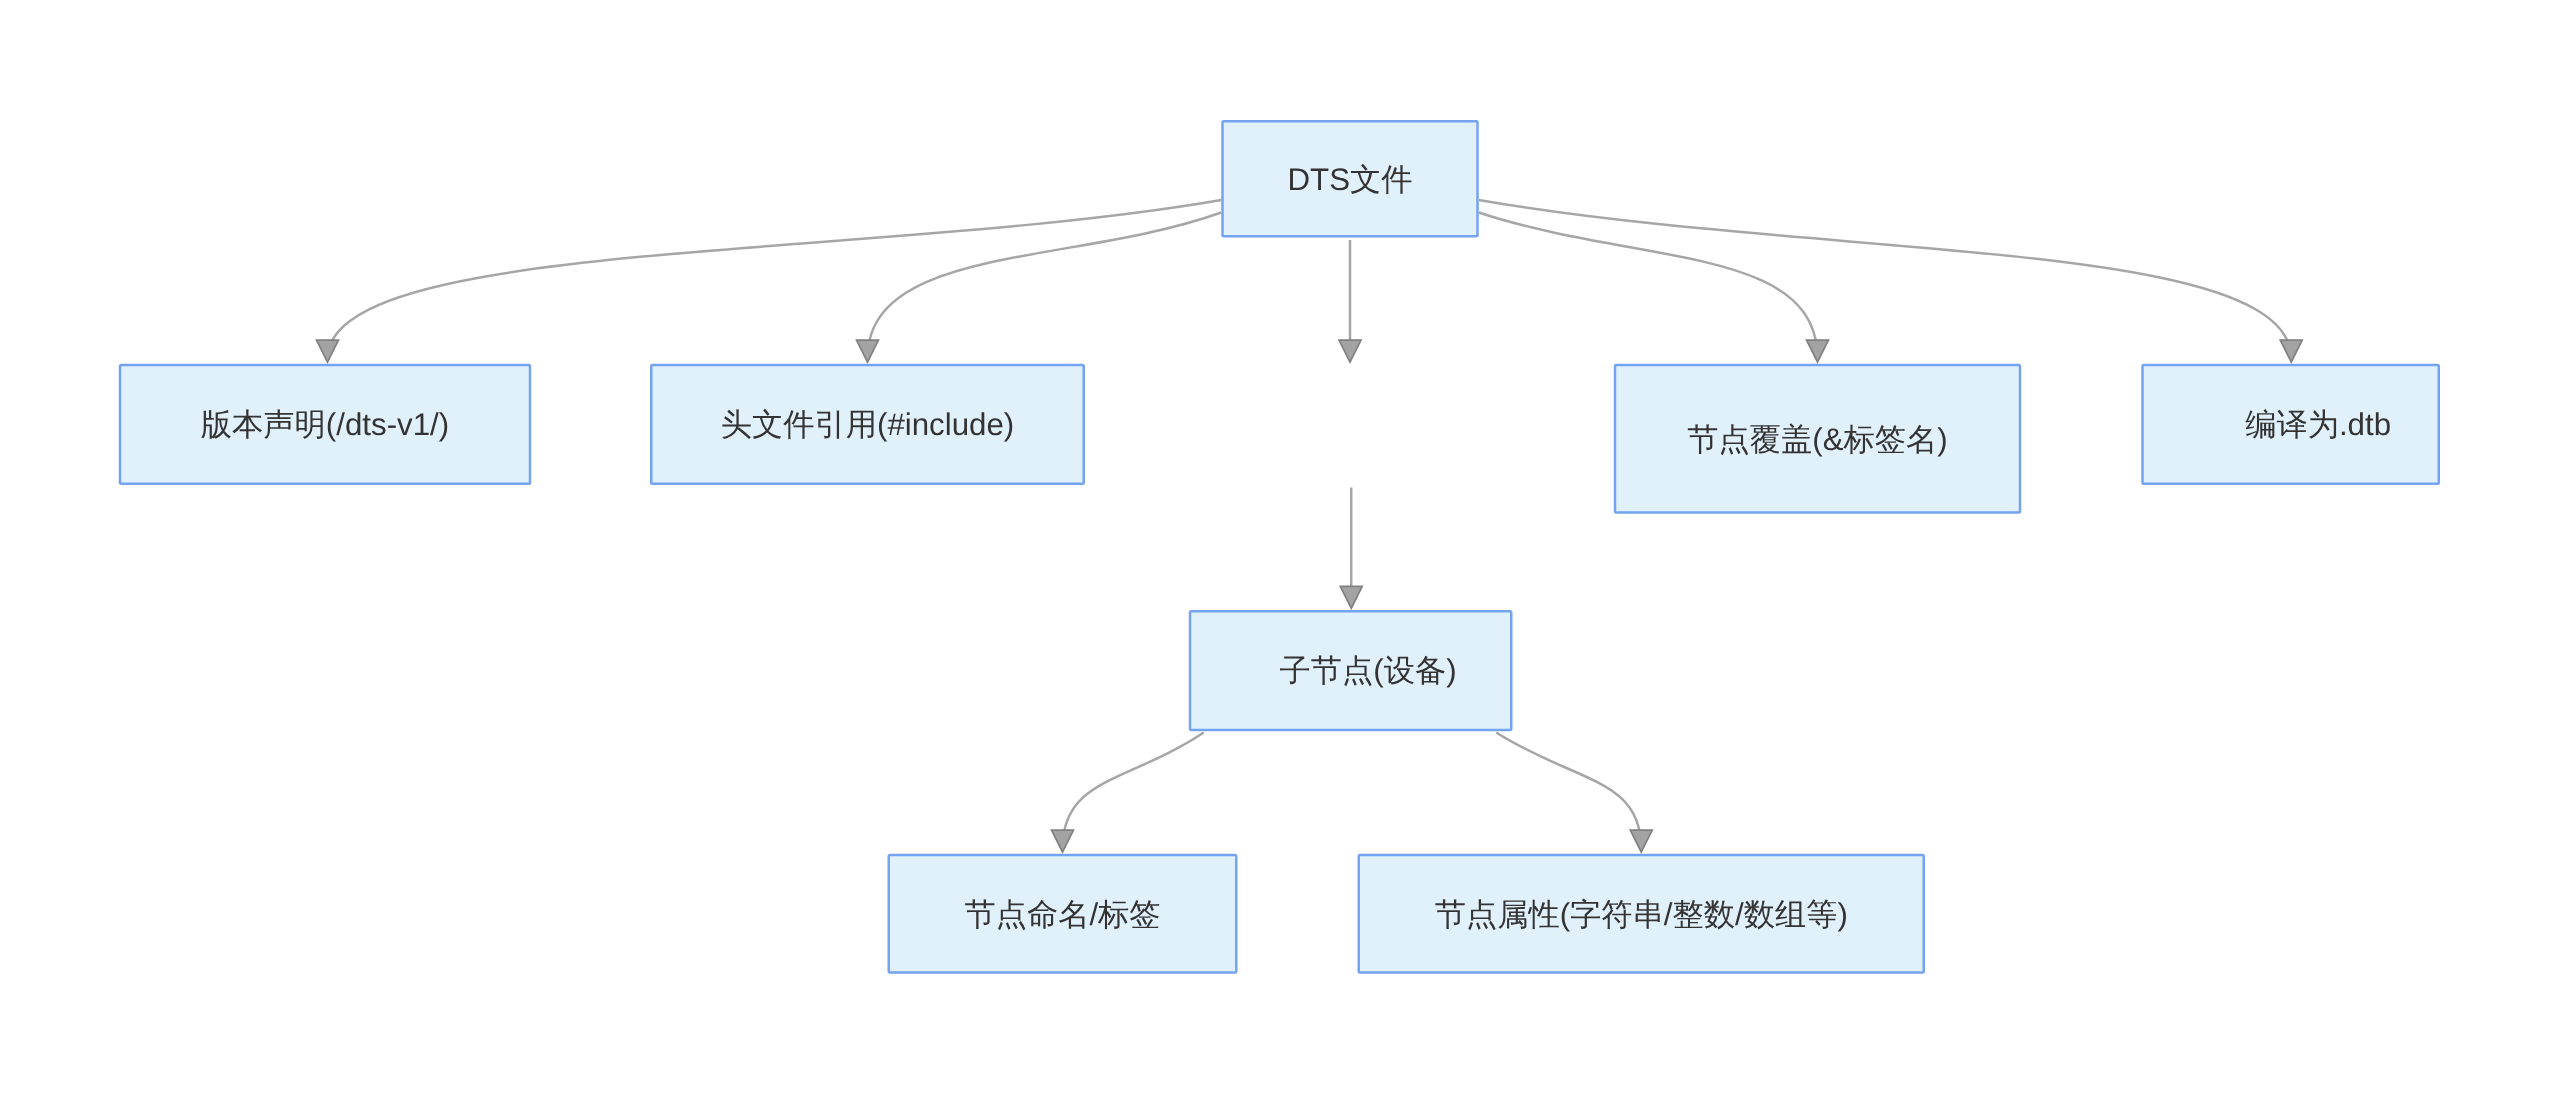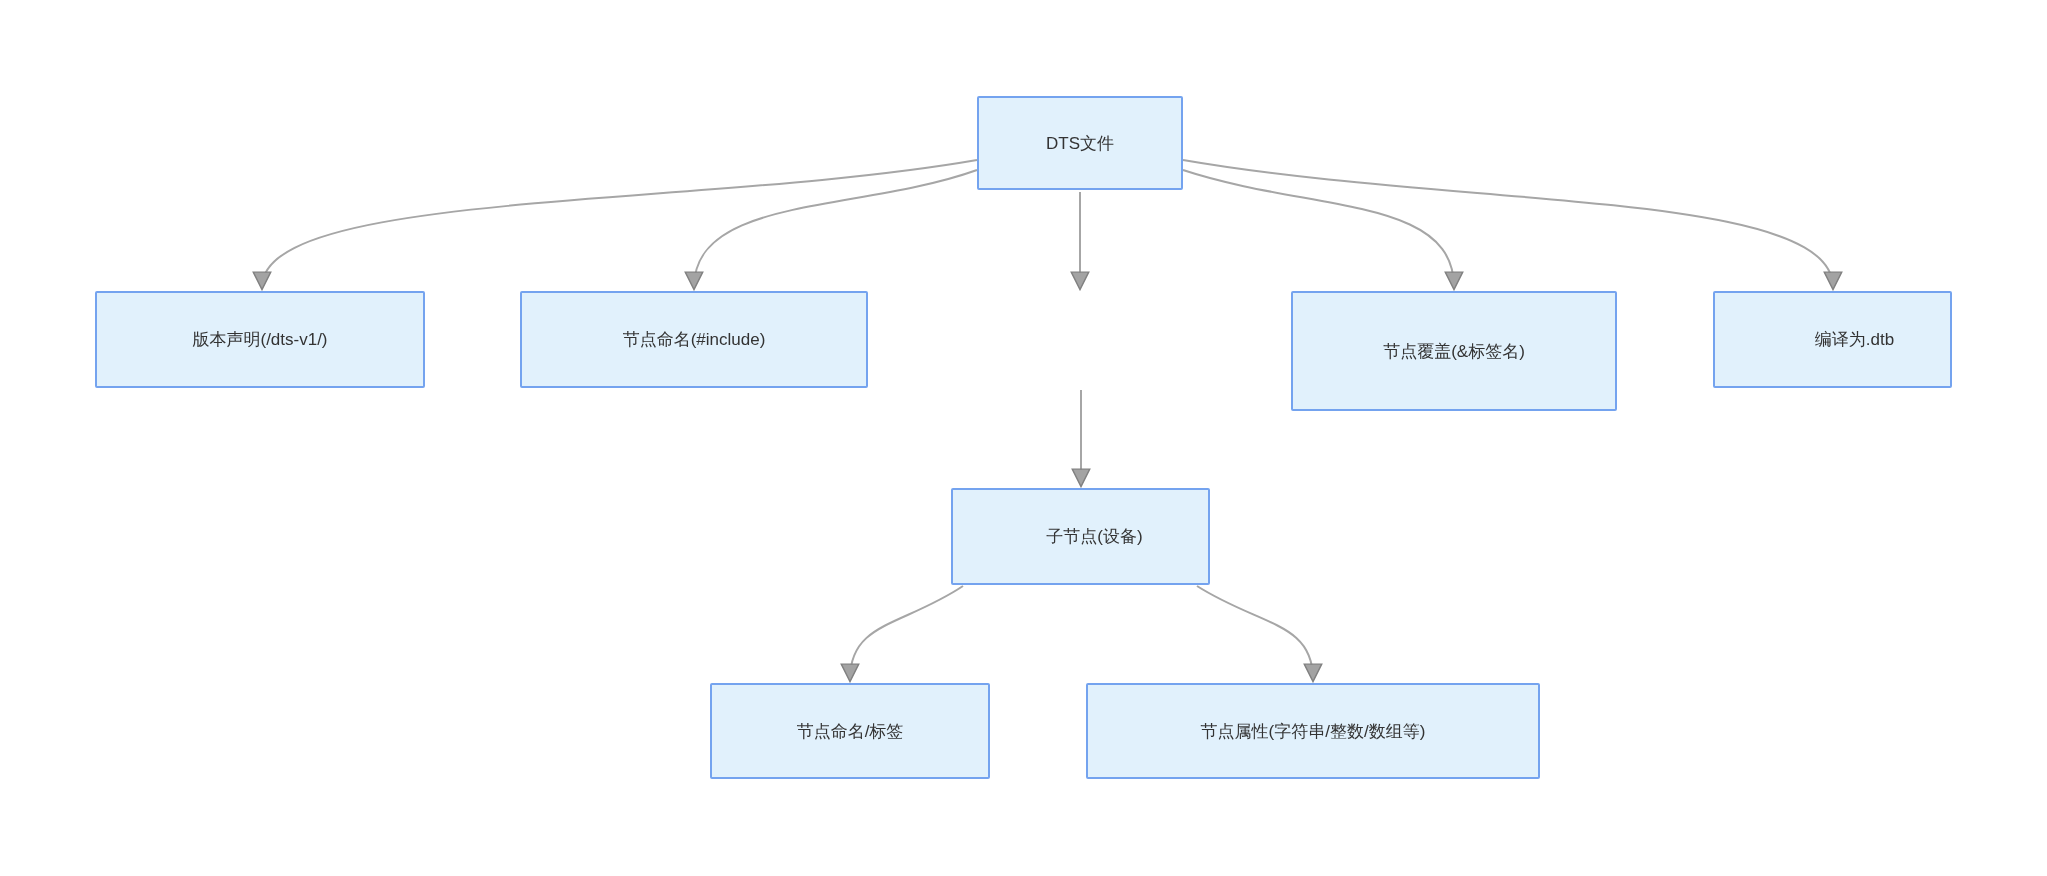--- a/index.html
+++ b/index.html
@@ -27,21 +27,21 @@
     stroke: #a6a6a6;
     stroke-width: 2;
   }
   .node {
     position: absolute;
     box-sizing: border-box;
     background: #e1f1fc;
     border: 2px solid #74a3ef;
     border-radius: 2px;
     color: #333333;
-    font-size: 17px;
+    font-size: 25px;
     display: flex;
     align-items: center;
     justify-content: center;
     text-align: center;
     white-space: nowrap;
   }
   .n-root     { left: 977px;  top: 96px;  width: 206px; height: 94px; }
   .n-version  { left: 95px;   top: 291px; width: 330px; height: 97px; text-align: center; }
   .n-include  { left: 520px;  top: 291px; width: 348px; height: 97px; }
   .n-rootnode { left: 969px;  top: 291px; width: 224px; height: 97px; }
@@ -75,21 +75,21 @@
 
   <div class="node n-root">
     <span>DTS文件</span>
   </div>
 
   <div class="node n-version">
     <span>版本声明(/dts-v1/)</span>
   </div>
 
   <div class="node n-include">
-    <span>节点命名(#include)</span>
+    <span>头文件引用(#include)</span>
   </div>
 
 
   <div class="node n-override">
     <span>节点覆盖(&amp;标签名)</span>
   </div>
 
   <div class="node n-compile">
     <span>编译为.dtb</span>
   </div>

